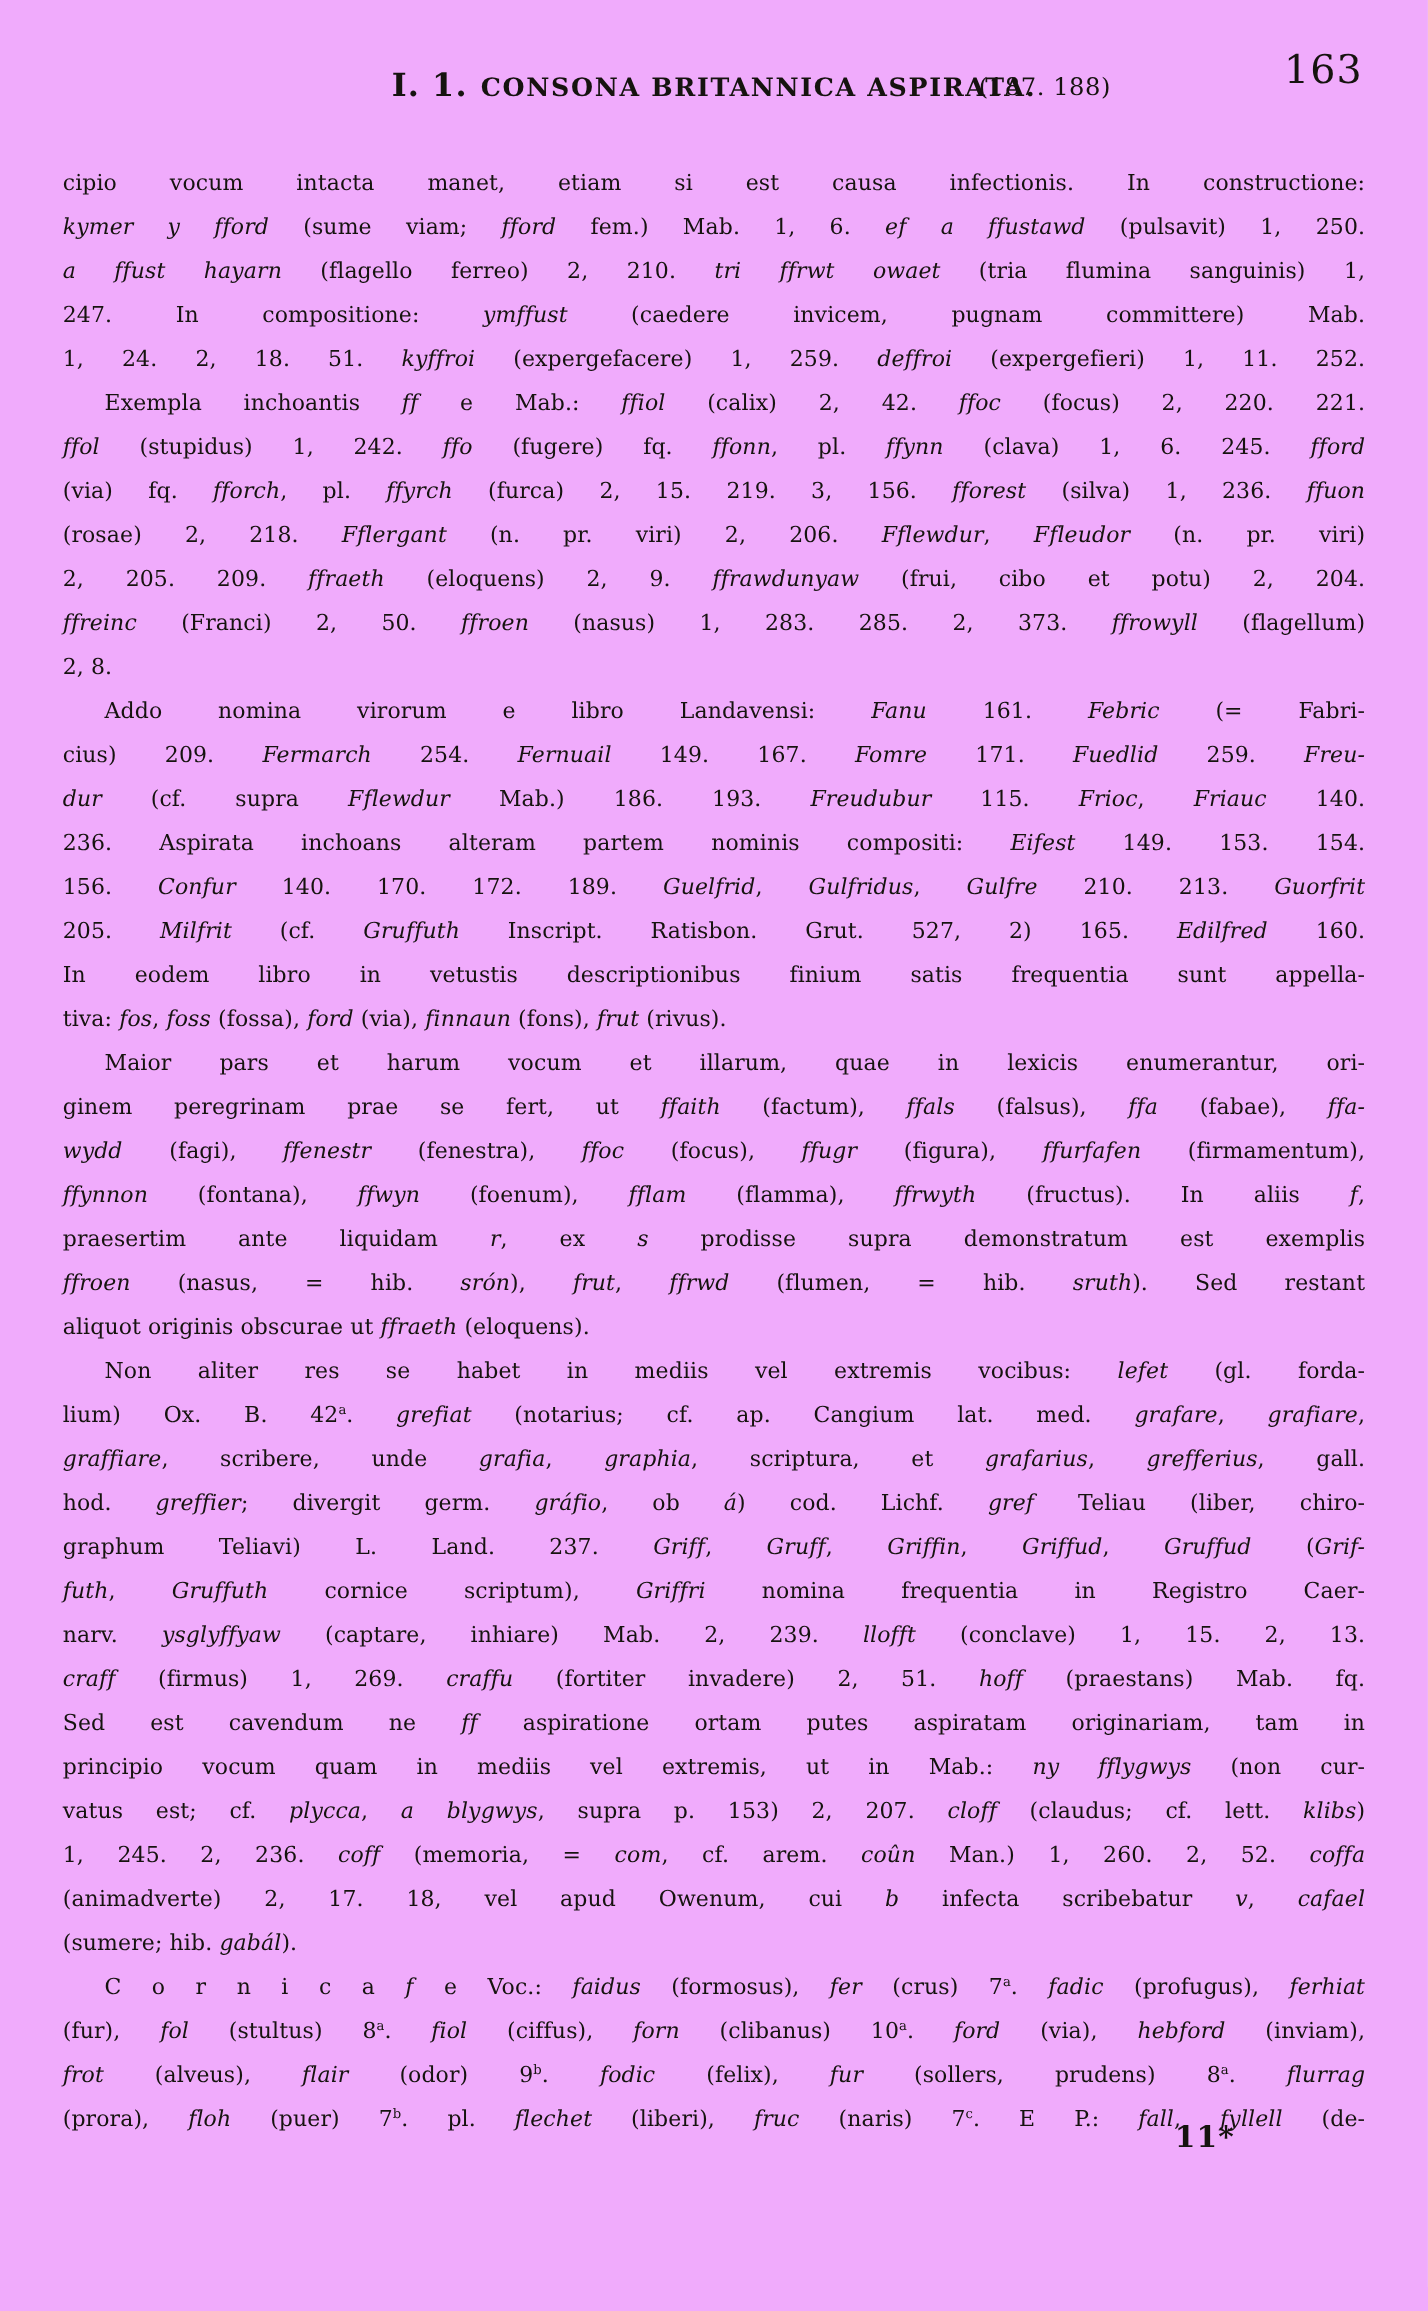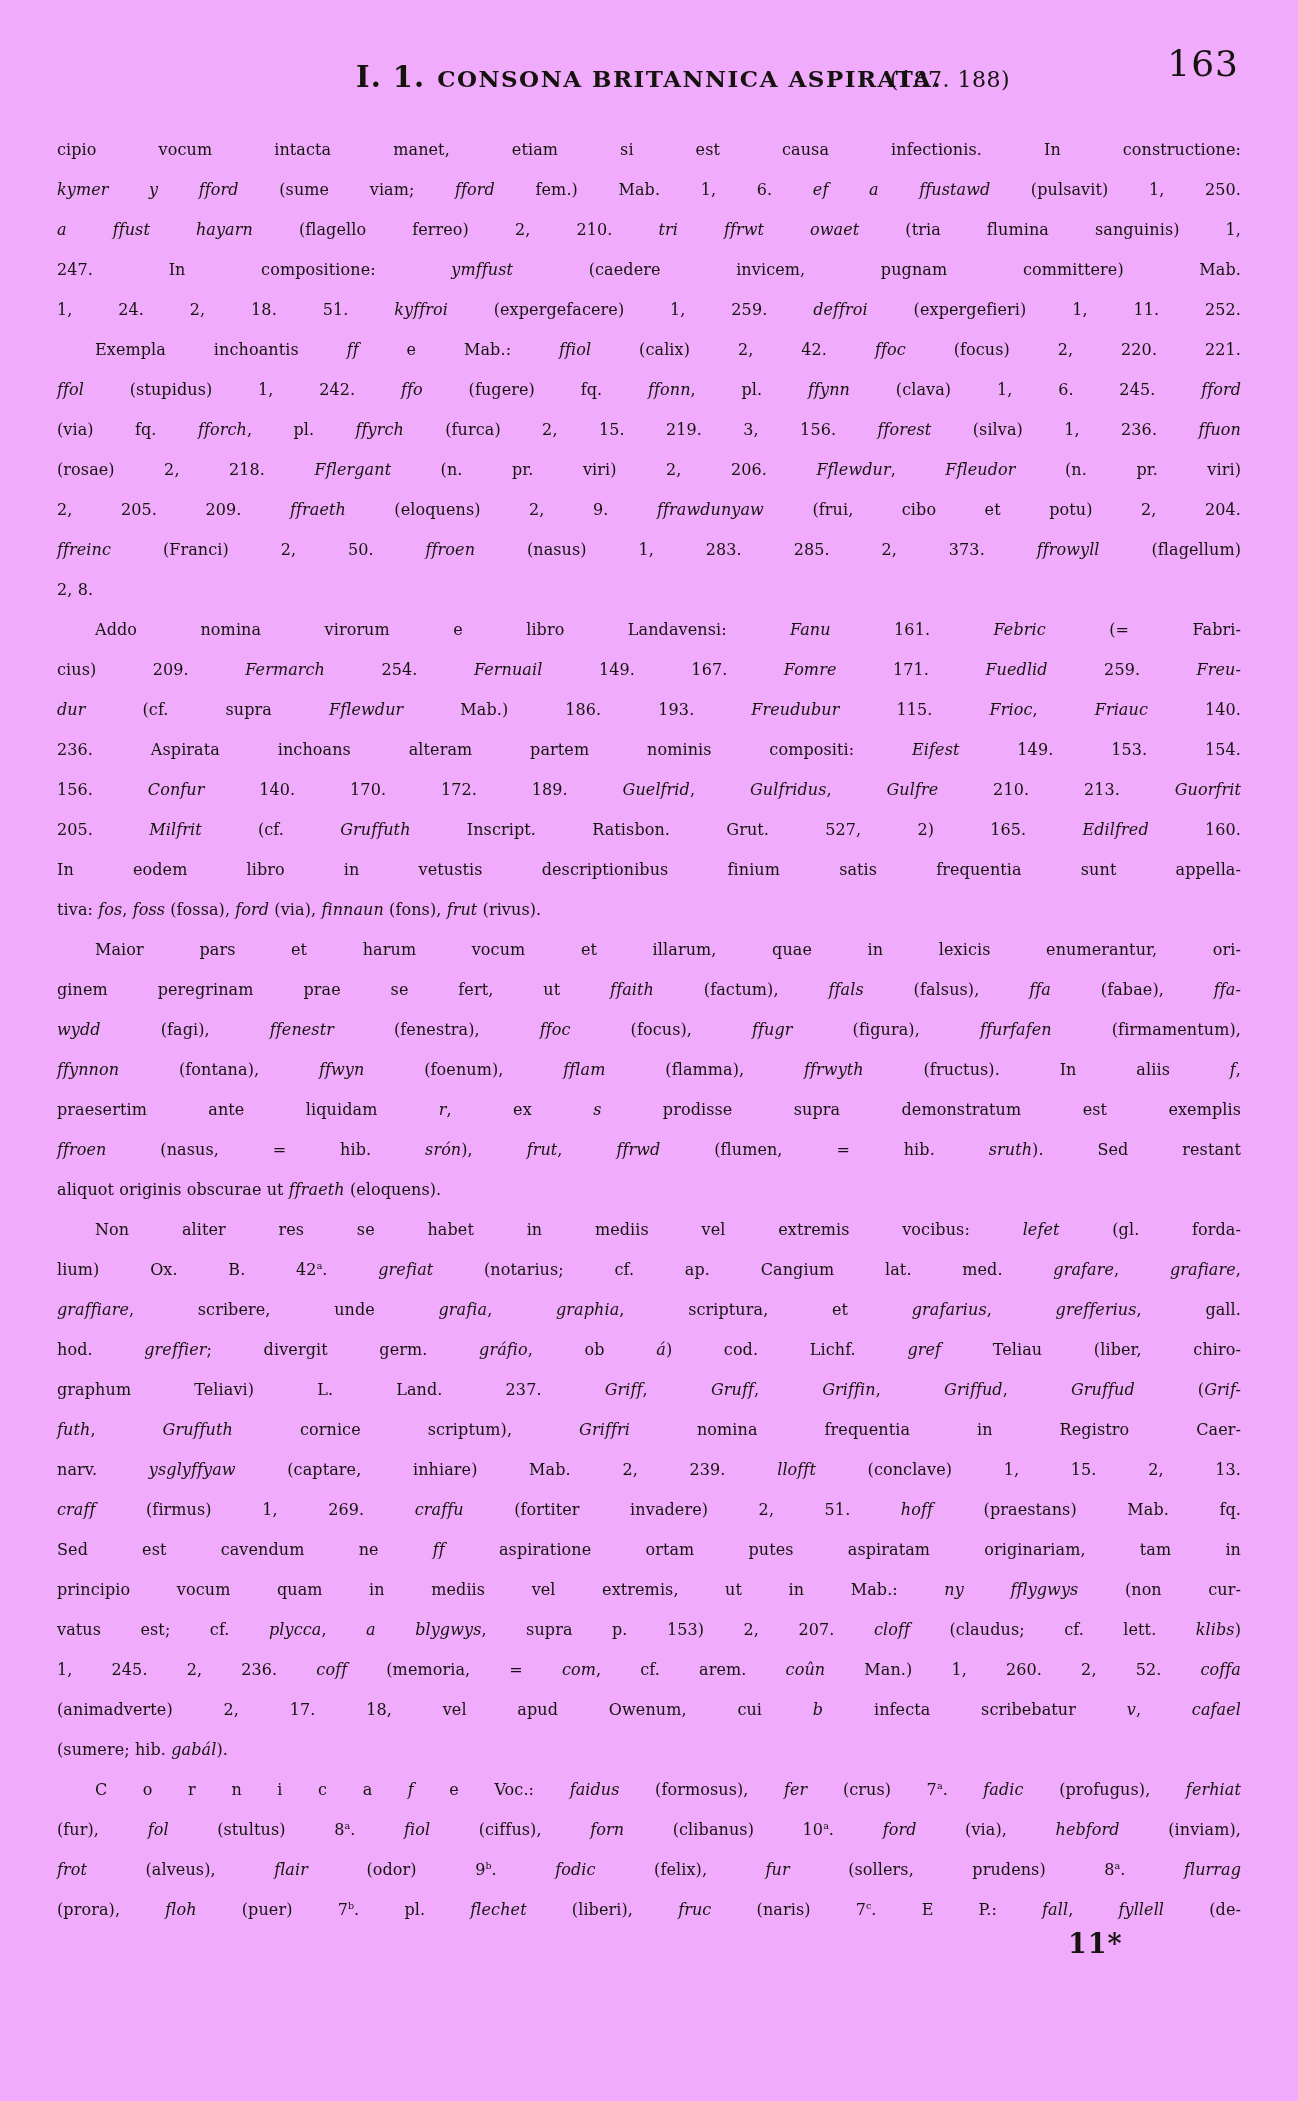--- a/index.html
+++ b/index.html
@@ -35,23 +35,23 @@
   .header-ref {
     position:absolute; right:231px; bottom:8px;
     font-size:22px; font-weight:normal; letter-spacing:0.5px;
   }
   .header-pagenum {
     position:absolute; right:2px; bottom:16px;
     font-size:36px; font-weight:normal; letter-spacing:1px;
   }
   .text-block {
     position:absolute;
-    top:130px; left:57px;
+    top:146px; left:57px;
     width:1184px;
-    font-size:16px;
+    font-size:20px;
     line-height:40px;
     letter-spacing:0.1px;
   }
   .para { margin:0; }
   .line {
     text-align:justify;
     text-align-last:justify;
     white-space:normal;
   }
   .line.indent { text-indent:38px; }

